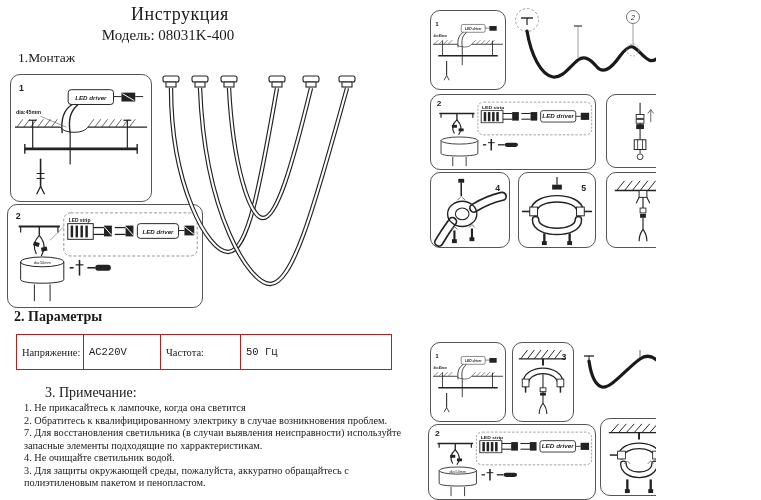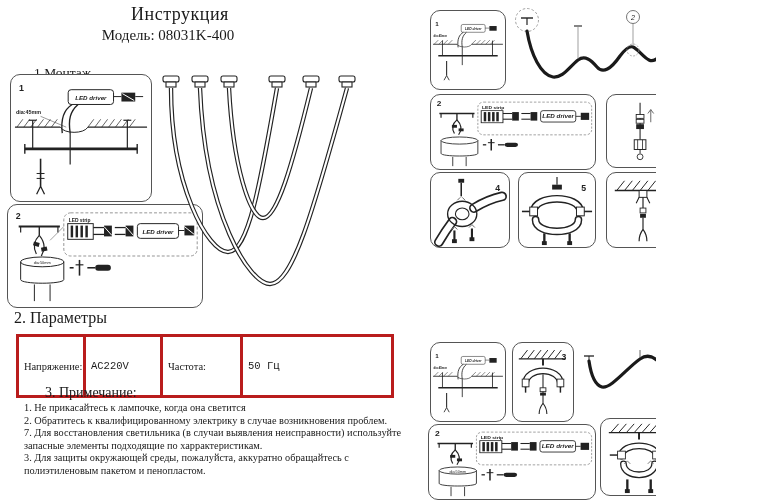--- a/index.html
+++ b/index.html
@@ -4,38 +4,38 @@
 <style>
   html,body{margin:0;padding:0;background:#fff;}
   #canvas{position:relative;width:656px;height:500px;background:#fff;overflow:hidden;
           font-family:"Liberation Serif",serif;color:#1a1a1a;}
   .abs{position:absolute;}
   .title{font-size:18px;letter-spacing:.5px;text-align:center;}
   .model{font-size:15px;text-align:center;}
   .h2{font-size:13.5px;}
   .dbox{border:1.2px solid #555;border-radius:10px;background:#fff;box-sizing:border-box;}
   table.params{border-collapse:collapse;width:375px;table-layout:fixed;}
-  table.params td{border:3px solid #b91c1c;height:22px;padding:18px 5px;font-size:10.5px;overflow:hidden;white-space:nowrap;}
+  table.params td{border:1px solid #b91c1c;height:22px;padding:6px 5px;font-size:10.5px;overflow:hidden;white-space:nowrap;}
   td.lbl{font-family:"Liberation Serif",serif;}
   td.val{font-family:Liberation Mono, monospace;font-size:10px;}
   .notes{font-size:10.3px;line-height:12.2px;width:390px;}
   .notes div{margin:0 0 0.5px 0;}
   svg text{font-family:"Liberation Sans",sans-serif;fill:#222;}
   svg .stepnum{font-size:9px;font-weight:bold;}
   svg .tinylbl{font-size:5.5px;font-weight:bold;}
   svg .drv{font-size:6.3px;font-weight:bold;font-style:italic;}
 </style>
 </head>
 <body>
 
 <div id="canvas">
 
   <div class="abs title" style="left:80px;top:4px;width:200px;">Инструкция</div>
   <div class="abs model" style="left:48px;top:27px;width:240px;">Модель: 08031K-400</div>
-  <div class="abs h2" style="left:34px;top:50px;margin-top:15px;">1.Монтаж</div>
+  <div class="abs h2" style="left:18px;top:50px;">1.Монтаж</div>
 
   <div class="abs dbox" style="left:10px;top:74px;width:142px;height:128px;">
     <svg width="140" height="126" viewBox="0 0 142 126">
       <text x="8" y="15" class="stepnum">1</text>
       <text x="5" y="39" class="tinylbl">dia:45mm</text>
       <line x1="30" y1="41" x2="56" y2="52" stroke="#555" stroke-width="0.6"></line>
       <rect x="58" y="14" width="46" height="15" rx="3" fill="#fff" stroke="#222" stroke-width="1"></rect>
       <text x="81" y="24.5" text-anchor="middle" class="drv">LED driver</text>
       <line x1="104" y1="21" x2="112" y2="21" stroke="#222" stroke-width="1"></line>
       <rect x="112" y="17" width="14" height="9" fill="#222"></rect>
@@ -155,21 +155,21 @@
           <rect x="153" y="10" width="16" height="6" rx="2"></rect>
           <rect x="156" y="16" width="10" height="5"></rect>
         </g>
       <g>
           <rect x="189" y="10" width="16" height="6" rx="2"></rect>
           <rect x="192" y="16" width="10" height="5"></rect>
         </g>
     </g>
   </svg>
 
-  <div class="abs h2" style="left:14px;top:309px;font-size:16px;">2. Параметры</div>
+  <div class="abs h2" style="left:14px;top:309px;font-size:14px;font-weight:bold;">2. Параметры</div>
   <table class="params abs" style="left:16px;top:334px;">
     <colgroup>
         <col style="width:67px">
         <col style="width:77px">
         <col style="width:80px">
         <col style="width:151px">
       </colgroup>
     <tbody>
         <tr>
       <td class="lbl">Напряжение:</td>
@@ -178,20 +178,21 @@
       <td class="val">50 Гц</td>
     </tr>
   </tbody>
     </table>
 
   <div class="abs h2" style="left:14px;top:385px;font-size:14px;margin-left:31px;">3. Примечание:</div>
   <div class="abs notes" style="left:24px;top:402px;">
     <div>1. Не прикасайтесь к лампочке, когда она светится</div>
     <div>2. Обратитесь к квалифицированному электрику в случае возникновения проблем.</div>
     <div>7. Для восстановления светильника (в случаи выявления неисправности) используйте запасные элементы подходящие по харрактеристикам.</div>
+    <div>4. Не очищайте светильник водой.</div>
     <div>3. Для защиты окружающей среды, пожалуйста, аккуратно обращайтесь с полиэтиленовым пакетом и пенопластом.</div>
   </div>
 
   <div class="abs dbox" style="left:430px;top:10px;width:76px;height:80px;">
     <svg width="74" height="78" viewBox="0 0 142 126">
       <text x="8" y="17" style="font-size:12px;font-weight:bold;">1</text>
       <text x="5" y="39" class="tinylbl">dia:45mm</text>
       <rect x="58" y="14" width="46" height="15" rx="3" fill="#fff" stroke="#222" stroke-width="1"></rect>
       <text x="81" y="24.5" text-anchor="middle" class="drv">LED driver</text>
       <line x1="104" y1="21" x2="112" y2="21" stroke="#222" stroke-width="1"></line>

